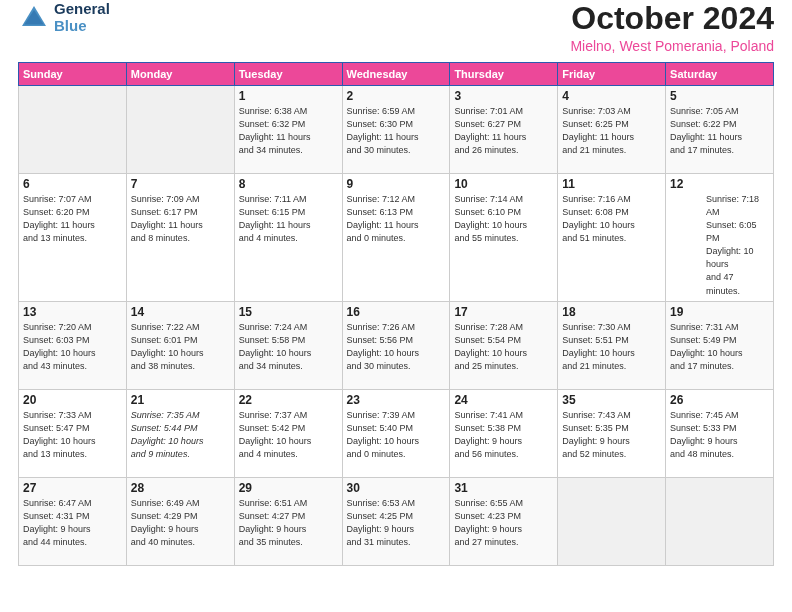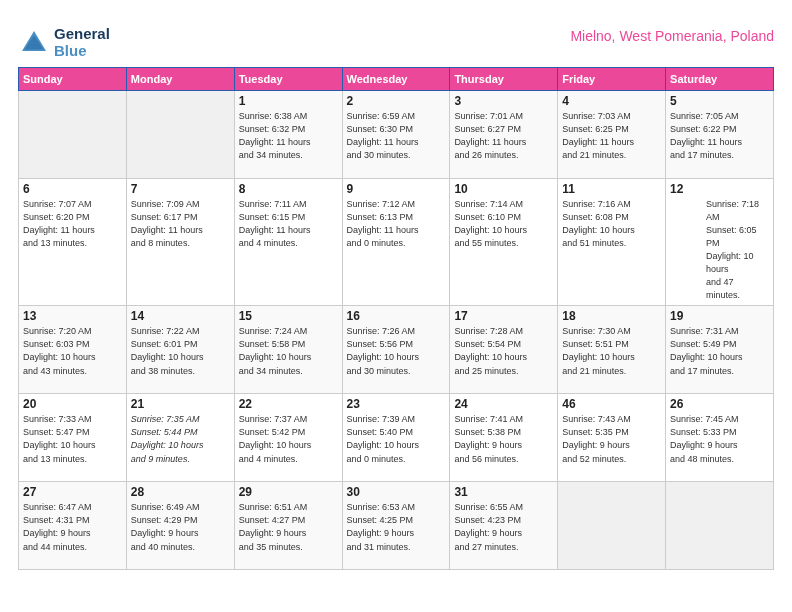--- a/index.html
+++ b/index.html
@@ -6,21 +6,21 @@
     body {
       width: 792px;
       height: 612px;
       font-family: Arial, sans-serif;
       background: #fff;
       overflow: hidden;
     }
     .page {
       width: 792px;
       height: 612px;
-      padding: 26px 18px 12px 18px;
+      padding: 1px 18px 12px 18px;
       display: flex;
       flex-direction: column;
     }
     .header {
       display: flex;
       justify-content: space-between;
       align-items: flex-start;
       margin-bottom: 8px;
     }
     .logo {
@@ -104,20 +104,21 @@
       <svg class="logo-icon" viewBox="0 0 40 40">
         <polygon points="20,5 35,30 5,30" fill="#4a90c4"></polygon>
         <polygon points="20,10 32,28 8,28" fill="#1a5a9a" opacity="0.4"></polygon>
       </svg>
       <div class="logo-text">
         <div>General</div>
         <div style="color:#4a90c4">Blue</div>
       </div>
     </div>
     <div class="title-block">
+      <div class="main-title">October 2024</div>
       <div class="subtitle">Mielno, West Pomerania, Poland</div>
     </div>
   </div>
 
   <table>
     <thead>
       <tr>
       <th>Sunday</th>
           <th>Monday</th>
           <th>Tuesday</th>
@@ -299,21 +300,21 @@
 and 0 minutes.</div>
           </td>
           <td>
             <span class="day-num">24</span>
             <div class="day-info" style="white-space: pre-line;">Sunrise: 7:41 AM
 Sunset: 5:38 PM
 Daylight: 9 hours
 and 56 minutes.</div>
           </td>
           <td>
-            <span class="day-num">46</span>
+            <span class="day-num">35</span>
             <div class="day-info" style="white-space: pre-line;">Sunrise: 7:43 AM
 Sunset: 5:35 PM
 Daylight: 9 hours
 and 52 minutes.</div>
           </td>
           <td>
             <span class="day-num">26</span>
             <div class="day-info" style="white-space: pre-line;">Sunrise: 7:45 AM
 Sunset: 5:33 PM
 Daylight: 9 hours

